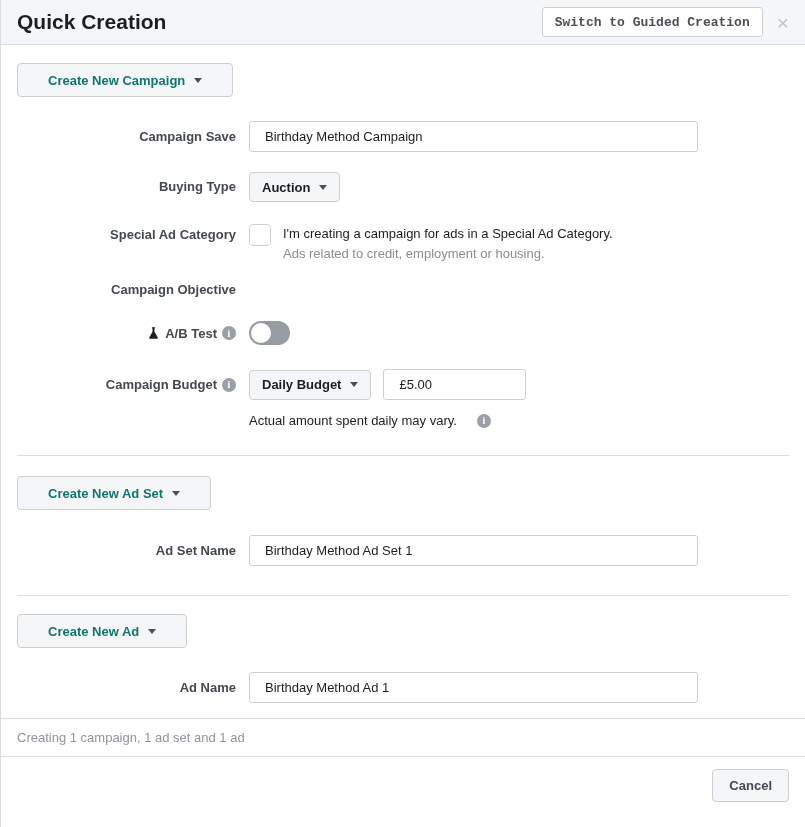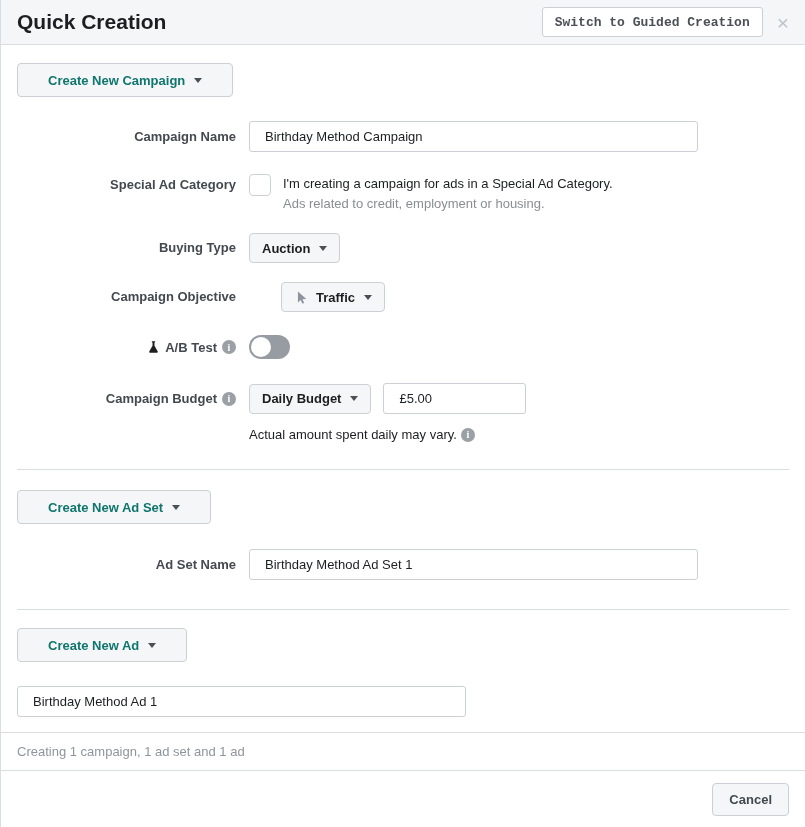--- a/index.html
+++ b/index.html
@@ -150,21 +150,21 @@
     flex-shrink: 0;
   }
   .toggle-knob {
     position: absolute;
     left: 2px; top: 2px;
     width: 20px; height: 20px;
     border-radius: 50%;
     background: #ffffff;
   }
 
-  .helper-text { font-size: 13px; color: #1c1e21; display: inline-flex; align-items: center; gap: 4px; }
+  .helper-text { font-size: 13px; color: #1c1e21; display: inline-flex; align-items: center; gap: 20px; }
 
   .summary-bar {
     padding: 11px 16px;
     border-top: 1px solid #dadde1;
     border-bottom: 1px solid #dadde1;
     font-size: 13px;
     color: #90949c;
   }
 
   
@@ -220,53 +220,46 @@
 
 <div class="section">
 
   <button class="create-btn mt18">
     <span>Create New Campaign</span>
     <span class="caret"></span>
   </button>
 
   
   <div class="form-row mt24">
-    <label class="label-col">Campaign Name</label>
+    <label class="label-col">Campaign Save</label>
     <input class="text-input" type="text" value="Birthday Method Campaign" style="">
+  </div>
+
+  
+  <div class="form-row mt20">
+    <label class="label-col">Buying Type</label>
+    <button class="dd-btn">
+      <span>Auction</span>
+      <span class="caret"></span>
+    </button>
   </div>
 
   
   <div class="form-row top mt22">
     <label class="label-col" style="padding-top:3px;">Special Ad Category</label>
     <div class="checkbox"></div>
     <div class="cb-text-wrap">
       <div class="cb-main">I'm creating a campaign for ads in a Special Ad Category.</div>
       <div class="cb-sub">Ads related to credit, employment or housing.</div>
     </div>
   </div>
 
   
-  <div class="form-row mt20">
-    <label class="label-col">Buying Type</label>
-    <button class="dd-btn">
-      <span>Auction</span>
-      <span class="caret"></span>
-    </button>
-  </div>
-
-  
   <div class="form-row mt19">
     <label class="label-col">Campaign Objective</label>
-    <button class="dd-btn">
-      <svg class="icon-svg" width="14" height="15" viewBox="0 0 16 16" style="margin-right:8px;">
-        <path d="M4.5 1.2 L4.5 13.8 L7.6 10.9 L9.7 15 L11.6 14 L9.6 10.1 L14 9.7 Z" fill="#8d949e"></path>
-      </svg>
-      <span>Traffic</span>
-      <span class="caret"></span>
-    </button>
   </div>
 
   
   <div class="form-row mt23">
     <span class="label-inline">
       <svg class="icon-svg" width="13" height="14" viewBox="0 0 16 16">
         <path d="M6 1 L10 1 L10 2.2 L9.2 2.6 L9.2 6.4 L13.1 13.1 C13.6 14 13 15 12 15 L4 15 C3 15 2.4 14 2.9 13.1 L6.8 6.4 L6.8 2.6 L6 2.2 Z" fill="#1c1e21"></path>
       </svg>
       <span>A/B Test</span>
       <span class="info-icon">i</span>
@@ -315,20 +308,21 @@
   <hr class="divider mt29">
 </div>
 
 <div class="section">
   <button class="create-btn mt18">
     <span>Create New Ad</span>
     <span class="caret"></span>
   </button>
 
   <div class="form-row mt24">
+    <label class="label-col">Ad Name</label>
     <input class="text-input" type="text" value="Birthday Method Ad 1" style="">
   </div>
 
   <div class="mt15"></div>
 </div>
 
 <div class="summary-bar">Creating 1 campaign, 1 ad set and 1 ad</div>
 
 <div class="dlg-footer">
   <button class="btn-cancel">Cancel</button>

